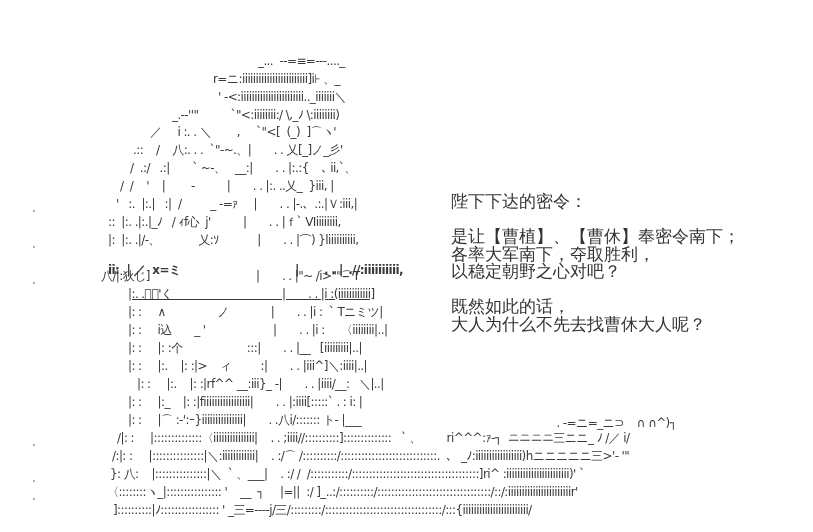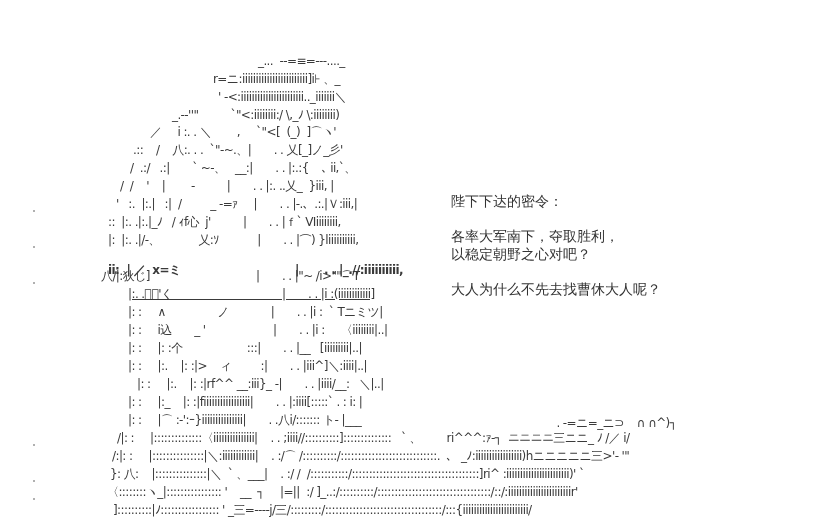--- a/index.html
+++ b/index.html
@@ -29,21 +29,21 @@
       line-height: 16px;
       color: #3a3a3a;
       letter-spacing: -0.6px;
       transform-origin: left top;
     }
     .dialogue {
       position: absolute;
       left: 451px;
       top: 193px;
       font-family: "DejaVu Sans", sans-serif;
-      font-size: 14px;
+      font-size: 17px;
       line-height: 17.5px;
       color: #333333;
     }
     .dialogue .line {
       white-space: pre;
       height: 17.5px;
     }
     .edge-dot {
       position: absolute;
       width: 2px;
@@ -90,17 +90,19 @@
       <div class="edge-dot" style="left: 33px; top: 265px;"></div>
       <div class="edge-dot" style="left: 33px; top: 427px;"></div>
       <div class="edge-dot" style="left: 33px; top: 463px;"></div>
       <div class="edge-dot" style="left: 33px; top: 481px;"></div>
     </div>
 </div>
 
 <div class="dialogue">
   <div class="line">陛下下达的密令：</div>
   <div class="line"></div>
+  <div class="line">是让【曹植】、【曹休】奉密令南下；</div>
   <div class="line">各率大军南下，夺取胜利，</div>
   <div class="line">以稳定朝野之心对吧？</div>
   <div class="line"></div>
+  <div class="line">既然如此的话，</div>
   <div class="line">大人为什么不先去找曹休大人呢？</div>
 </div>
 
 </body></html>

